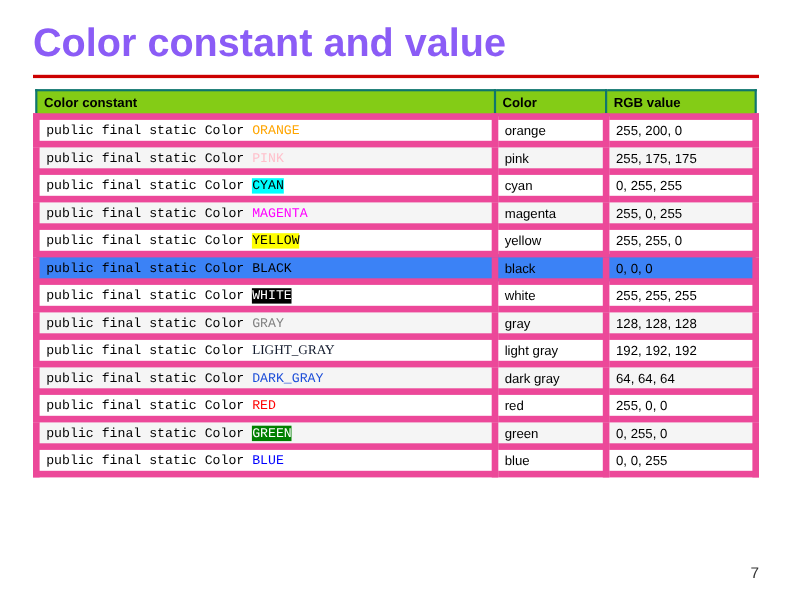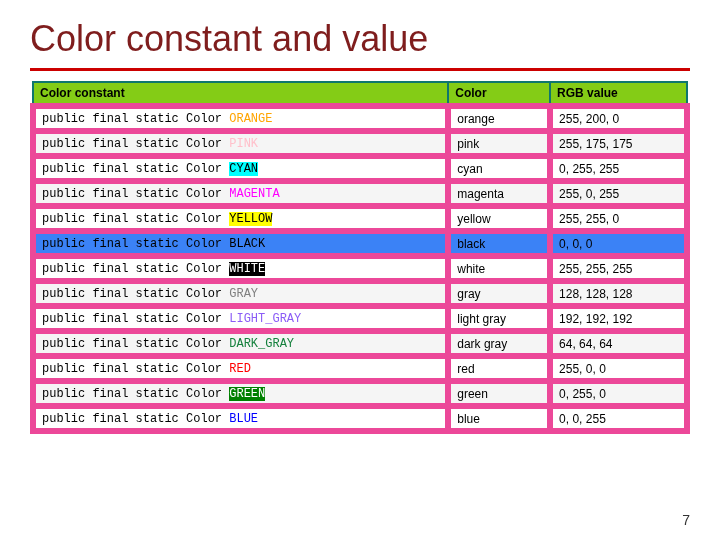--- a/index.html
+++ b/index.html
@@ -6,23 +6,23 @@
     body {
       width: 720px;
       height: 540px;
       background: #fff;
       font-family: Arial, sans-serif;
       position: relative;
       overflow: hidden;
     }
     .page-title {
       font-size: 36px;
-      font-weight: normal;
+      font-weight: bold;
       padding: 18px 32px 8px 30px;
-      color: #7f1d1d;
+      color: #8b5cf6;
     }
     .red-line {
       height: 3px;
       background: #cc0000;
       margin: 0 30px 10px 30px;
     }
     .table-container {
       margin: 0 30px;
     }
     table {
@@ -55,22 +55,22 @@
     }
     
     .hl-orange { color: orange; font-family: 'Courier New', Courier, monospace; }
     .hl-pink { color: pink; font-family: 'Courier New', Courier, monospace; }
     .hl-cyan { background: cyan; color: #000; font-family: 'Courier New', Courier, monospace; }
     .hl-magenta { color: magenta; font-family: 'Courier New', Courier, monospace; }
     .hl-yellow { background: yellow; color: #000; font-family: 'Courier New', Courier, monospace; }
     .hl-black { color: #000; font-family: 'Courier New', Courier, monospace; }
     .hl-white { background: #000; color: #fff; font-family: 'Courier New', Courier, monospace; }
     .hl-gray { color: gray; font-family: 'Courier New', Courier, monospace; }
-    .hl-lightgray { color: #8b5cf6; font-family: Liberation Mono, monospace; }
-    .hl-darkgray { color: #15803d; font-family: 'Courier New', Courier, monospace; }
+    .hl-lightgray { color: #0f172a; font-family: Liberation Serif, serif; }
+    .hl-darkgray { color: #1d4ed8; font-family: 'Courier New', Courier, monospace; }
     .hl-red { color: red; font-family: 'Courier New', Courier, monospace; }
     .hl-green { background: green; color: #fff; font-family: 'Courier New', Courier, monospace; }
     .hl-blue { color: blue; font-family: 'Courier New', Courier, monospace; }
     .mono { font-family: 'Courier New', Courier, monospace; }
   </style>
 </head>
 <body>
 
 <div class="page-title">Color constant and value</div>
 <div class="red-line"></div>

